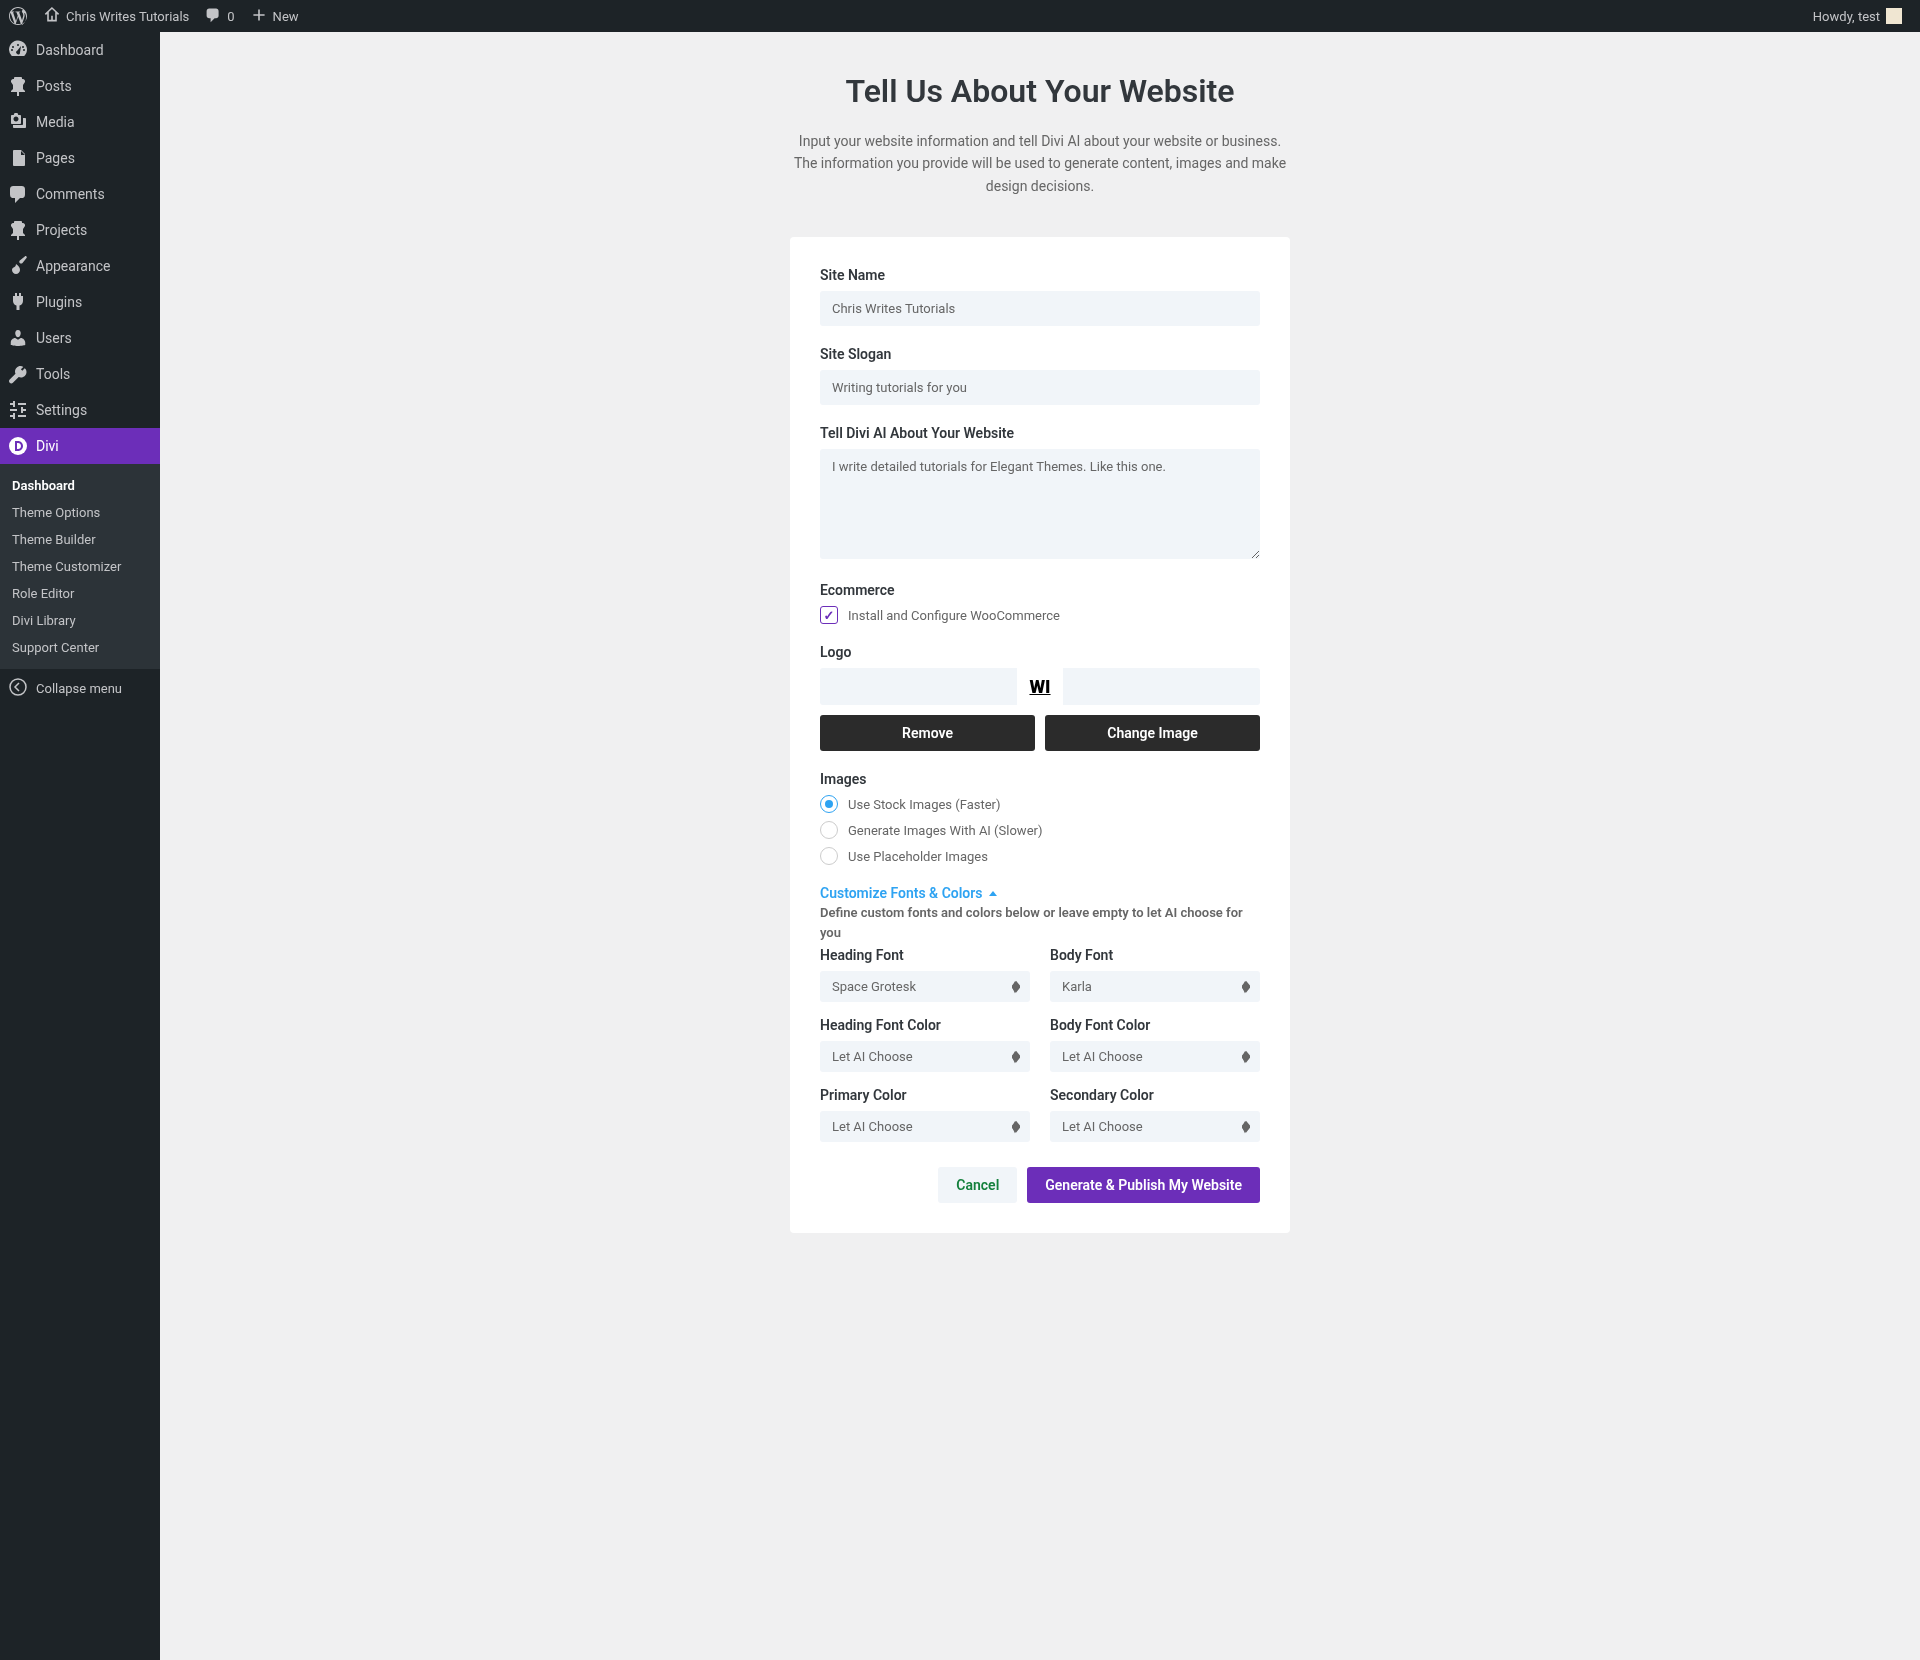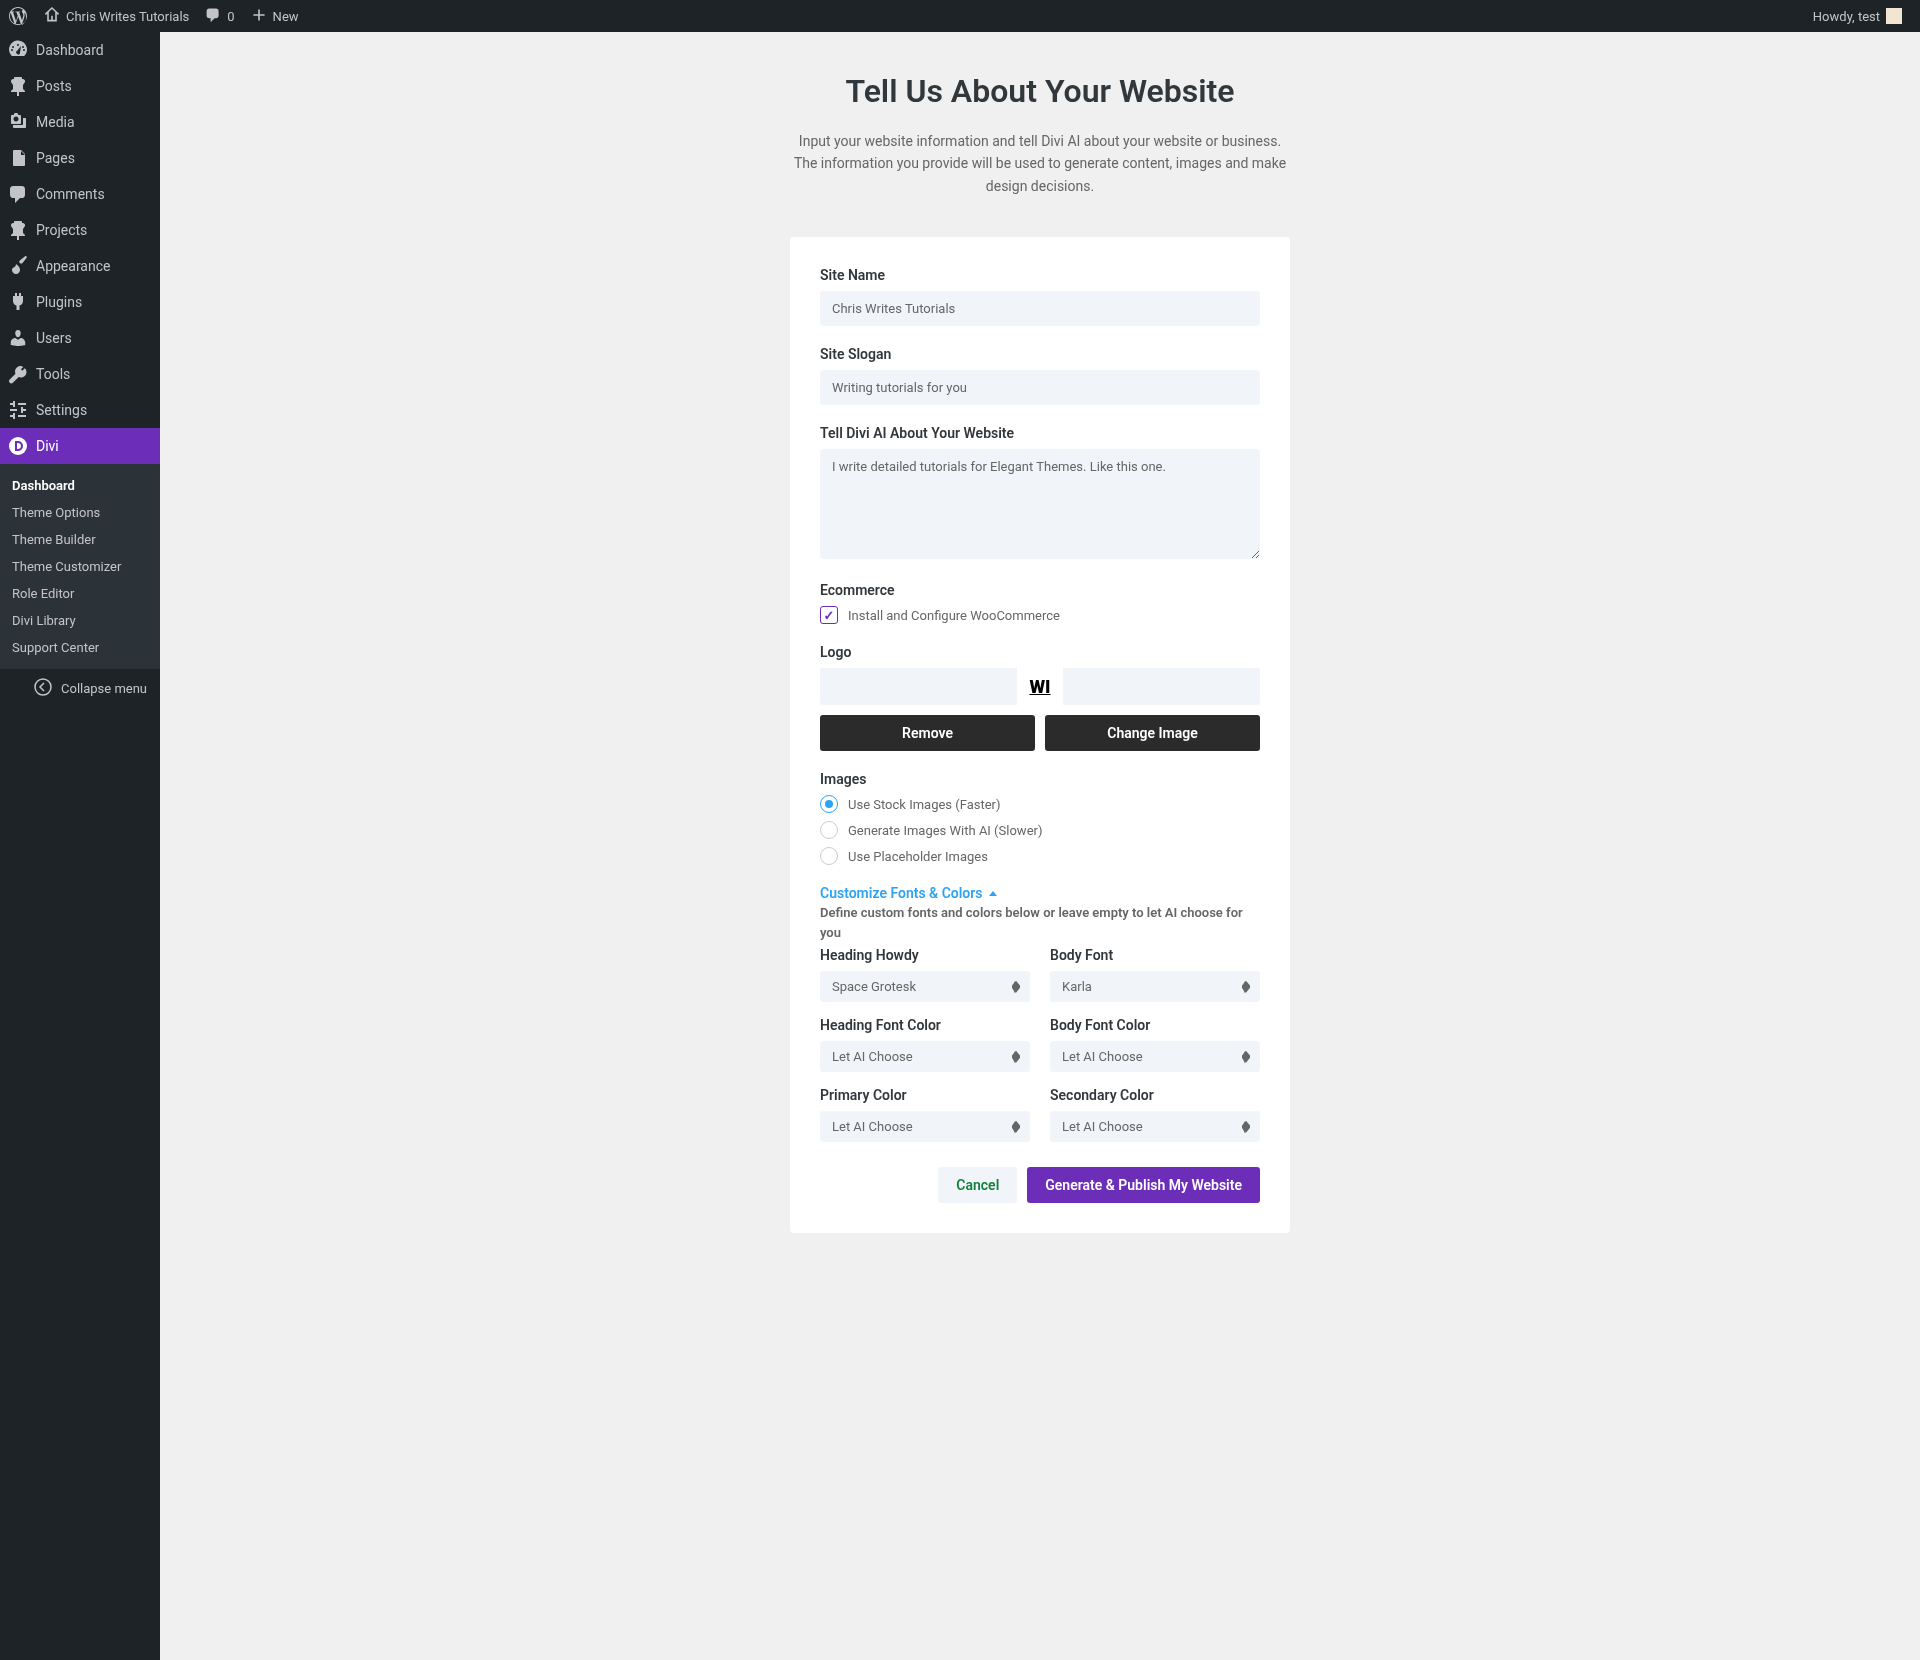--- a/index.html
+++ b/index.html
@@ -17,21 +17,21 @@
     
     
     .sidebar { width: 160px; background: #1d2327; min-height: calc(100vh - 32px); color: #c3c4c7; }
     .menu-item { display: flex; align-items: center; gap: 8px; padding: 8px 8px; cursor: pointer; font-size: 14px; position: relative; }
     .menu-item.active { background: #6c2eb9; color: #fff; }
     .menu-item.active::after { content: ''; position: absolute; right: -8px; top: 50%; transform: translateY(-50%); width: 0; height: 0; border-style: solid; border-width: 8px 8px 8px 0; border-color: transparent #f0f0f1 transparent transparent; }
     .menu-item .icon { width: 20px; height: 20px; display: flex; align-items: center; justify-content: center; flex-shrink: 0; }
     .submenu { background: #2c3338; padding: 8px 0; }
     .submenu-item { padding: 6px 12px; font-size: 13px; color: #c3c4c7; cursor: pointer; }
     .submenu-item.bold { font-weight: 600; color: #fff; }
-    .collapse-item { display: flex; align-items: center; gap: 8px; padding: 8px 8px; cursor: pointer; font-size: 13px; color: #c3c4c7; margin-left: 25px; }
+    .collapse-item { display: flex; align-items: center; gap: 8px; padding: 8px 8px; cursor: pointer; font-size: 13px; color: #c3c4c7; }
     
     
     .main { flex: 1; padding: 40px 20px; display: flex; flex-direction: column; align-items: center; }
     .page-title { font-size: 32px; font-weight: 600; color: #32373c; margin-bottom: 20px; text-align: center; }
     .page-subtitle { font-size: 14px; color: #666; text-align: center; max-width: 500px; line-height: 1.6; margin-bottom: 40px; }
     
     .form-card { background: #fff; border-radius: 4px; padding: 30px; width: 500px; }
     .form-group { margin-bottom: 20px; }
     .form-label { display: block; font-size: 14px; font-weight: 600; color: #32373c; margin-bottom: 8px; }
     .form-input { width: 100%; background: #f1f5f9; border: none; padding: 10px 12px; font-size: 13px; color: #666; border-radius: 3px; }
@@ -280,21 +280,21 @@
 
       <div class="link-toggle">
         <span>Customize Fonts &amp; Colors</span>
         <span class="triangle-up"></span>
       </div>
 
       <p class="helper-text">Define custom fonts and colors below or leave empty to let AI choose for you</p>
 
       <div class="grid-2">
         <div>
-          <label class="form-label">Heading Howdy</label>
+          <label class="form-label">Heading Font</label>
           <div class="select-wrap">
             <div class="select">Space Grotesk</div>
             <span class="updown">▲<br>▼</span>
           </div>
         </div>
         <div>
           <label class="form-label">Body Font</label>
           <div class="select-wrap">
             <div class="select">Karla</div>
             <span class="updown">▲<br>▼</span>

